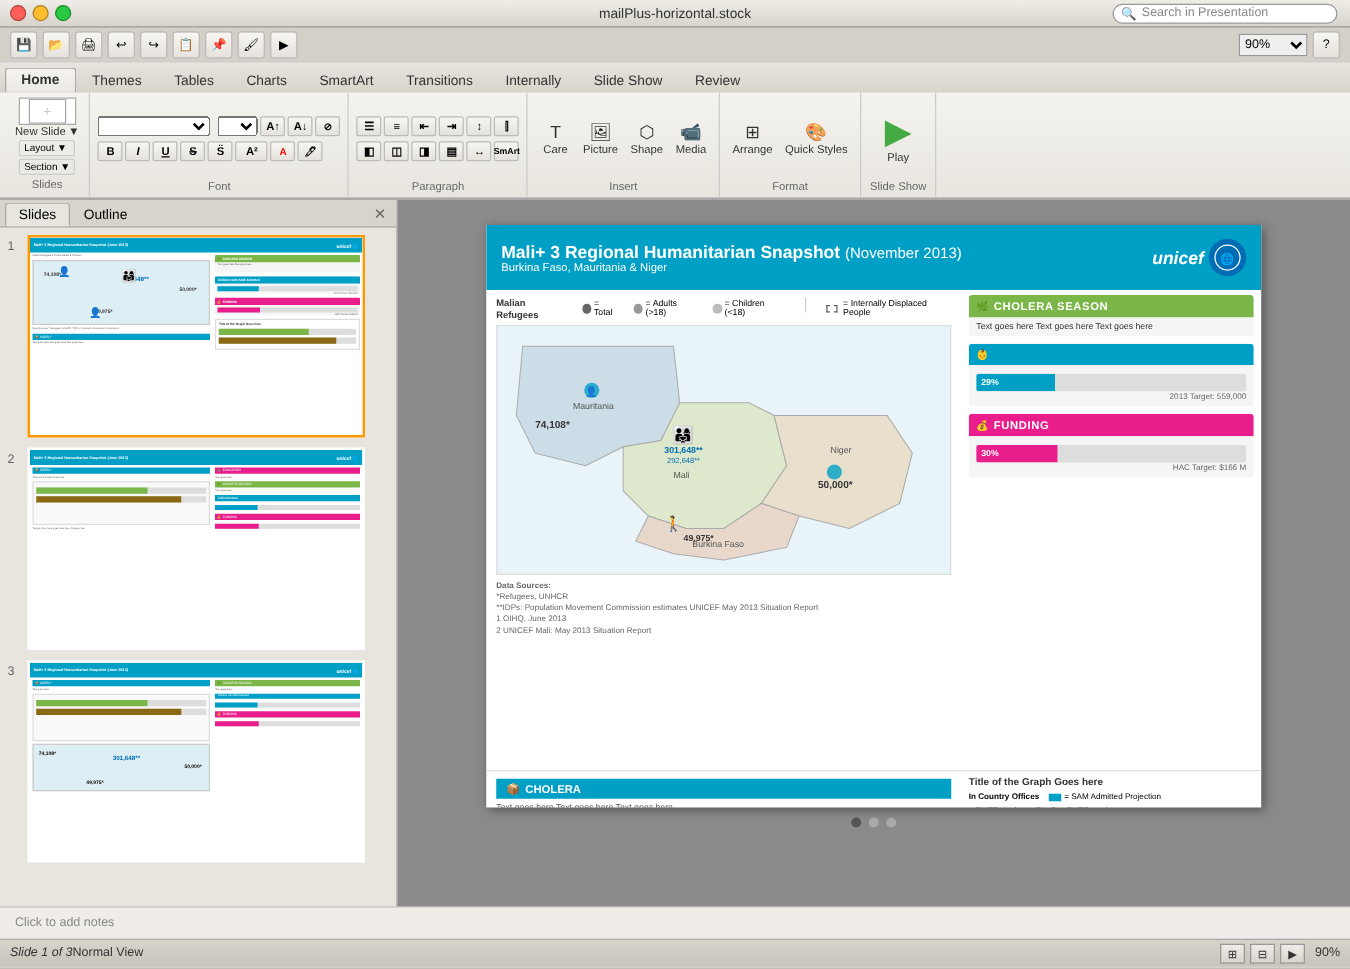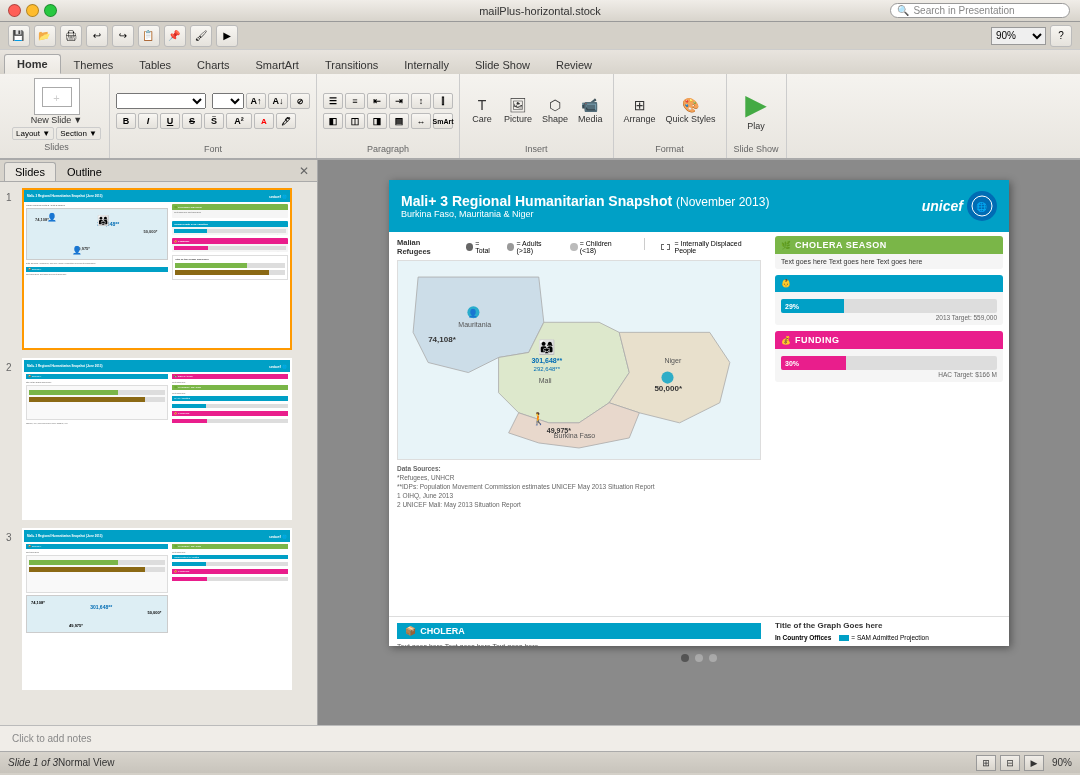--- a/index.html
+++ b/index.html
@@ -645,21 +645,21 @@
 <div id="ribbon-content">
 
   <div class="new-slide-btn">
     <div class="new-slide-top">
       <span style="font-size:11px; color:#ccc; border:1px solid #aaa; display:block; width:30px; height:20px; text-align:center; line-height:20px; background:white;">+</span>
     </div>
     <div class="new-slide-bottom">
       <span>New Slide</span>
       <span>▼</span>
     </div>
-    <div style="display:flex;gap:2px;margin-top:2px;">
+    <div style="display:flex;gap:2px;margin-top:2px;flex-direction:column;">
       <div style="font-size:8px;cursor:pointer;border:1px solid #ccc;padding:1px 3px;border-radius:2px;">
         Layout ▼
       </div>
       <div style="font-size:8px;cursor:pointer;border:1px solid #ccc;padding:1px 3px;border-radius:2px;">
         Section ▼
       </div>
     </div>
     <div class="ribbon-group-label" style="margin-top:2px;">Slides</div>
   </div>
 

